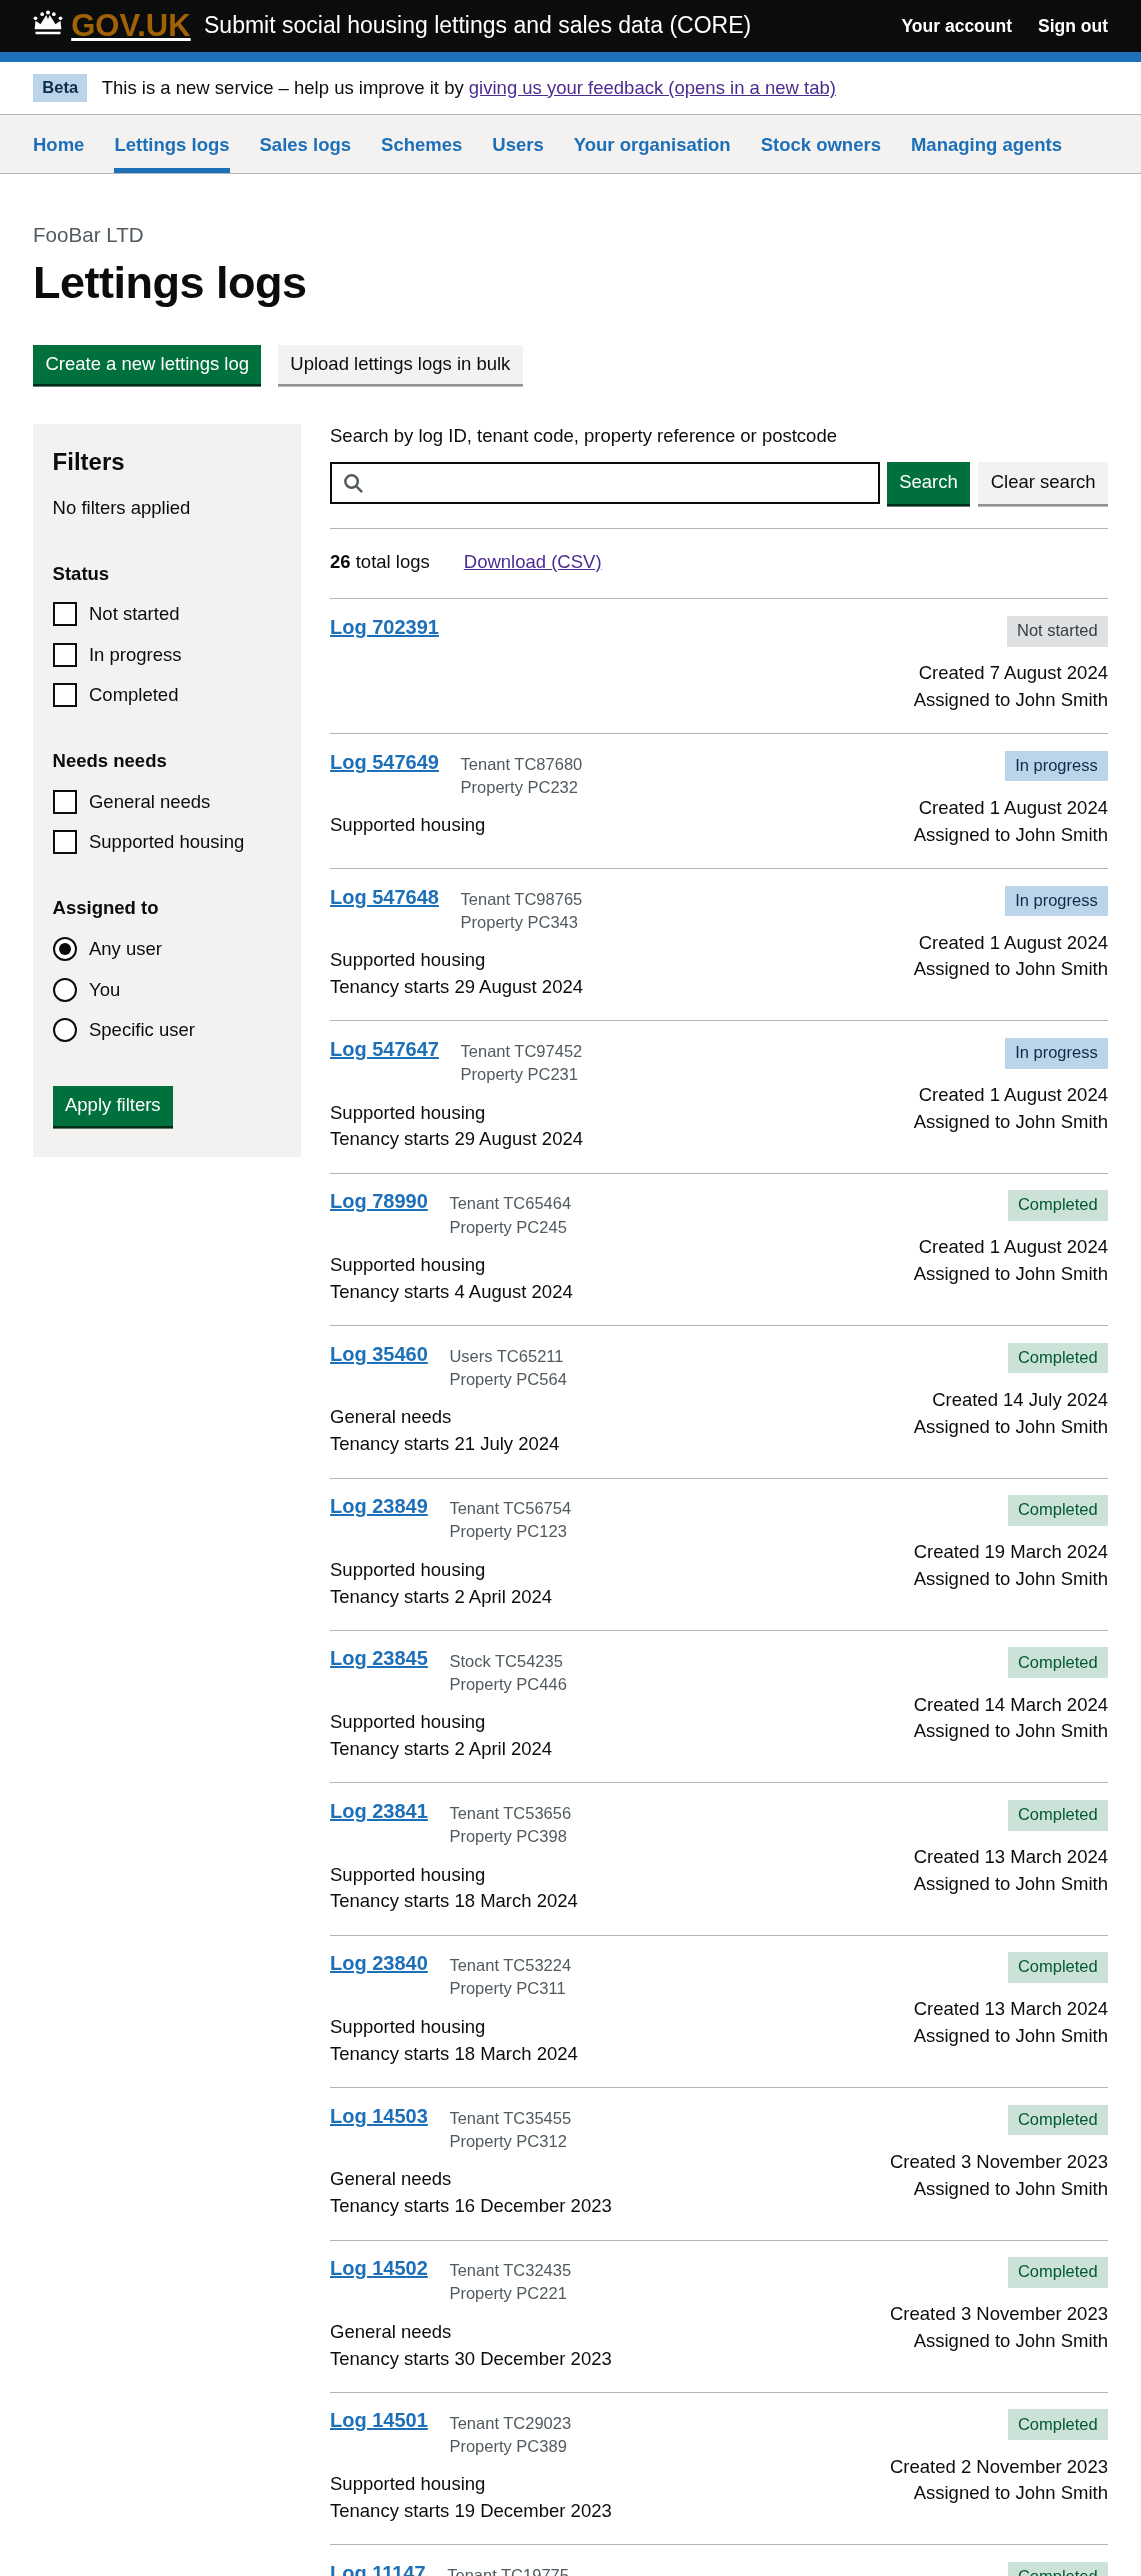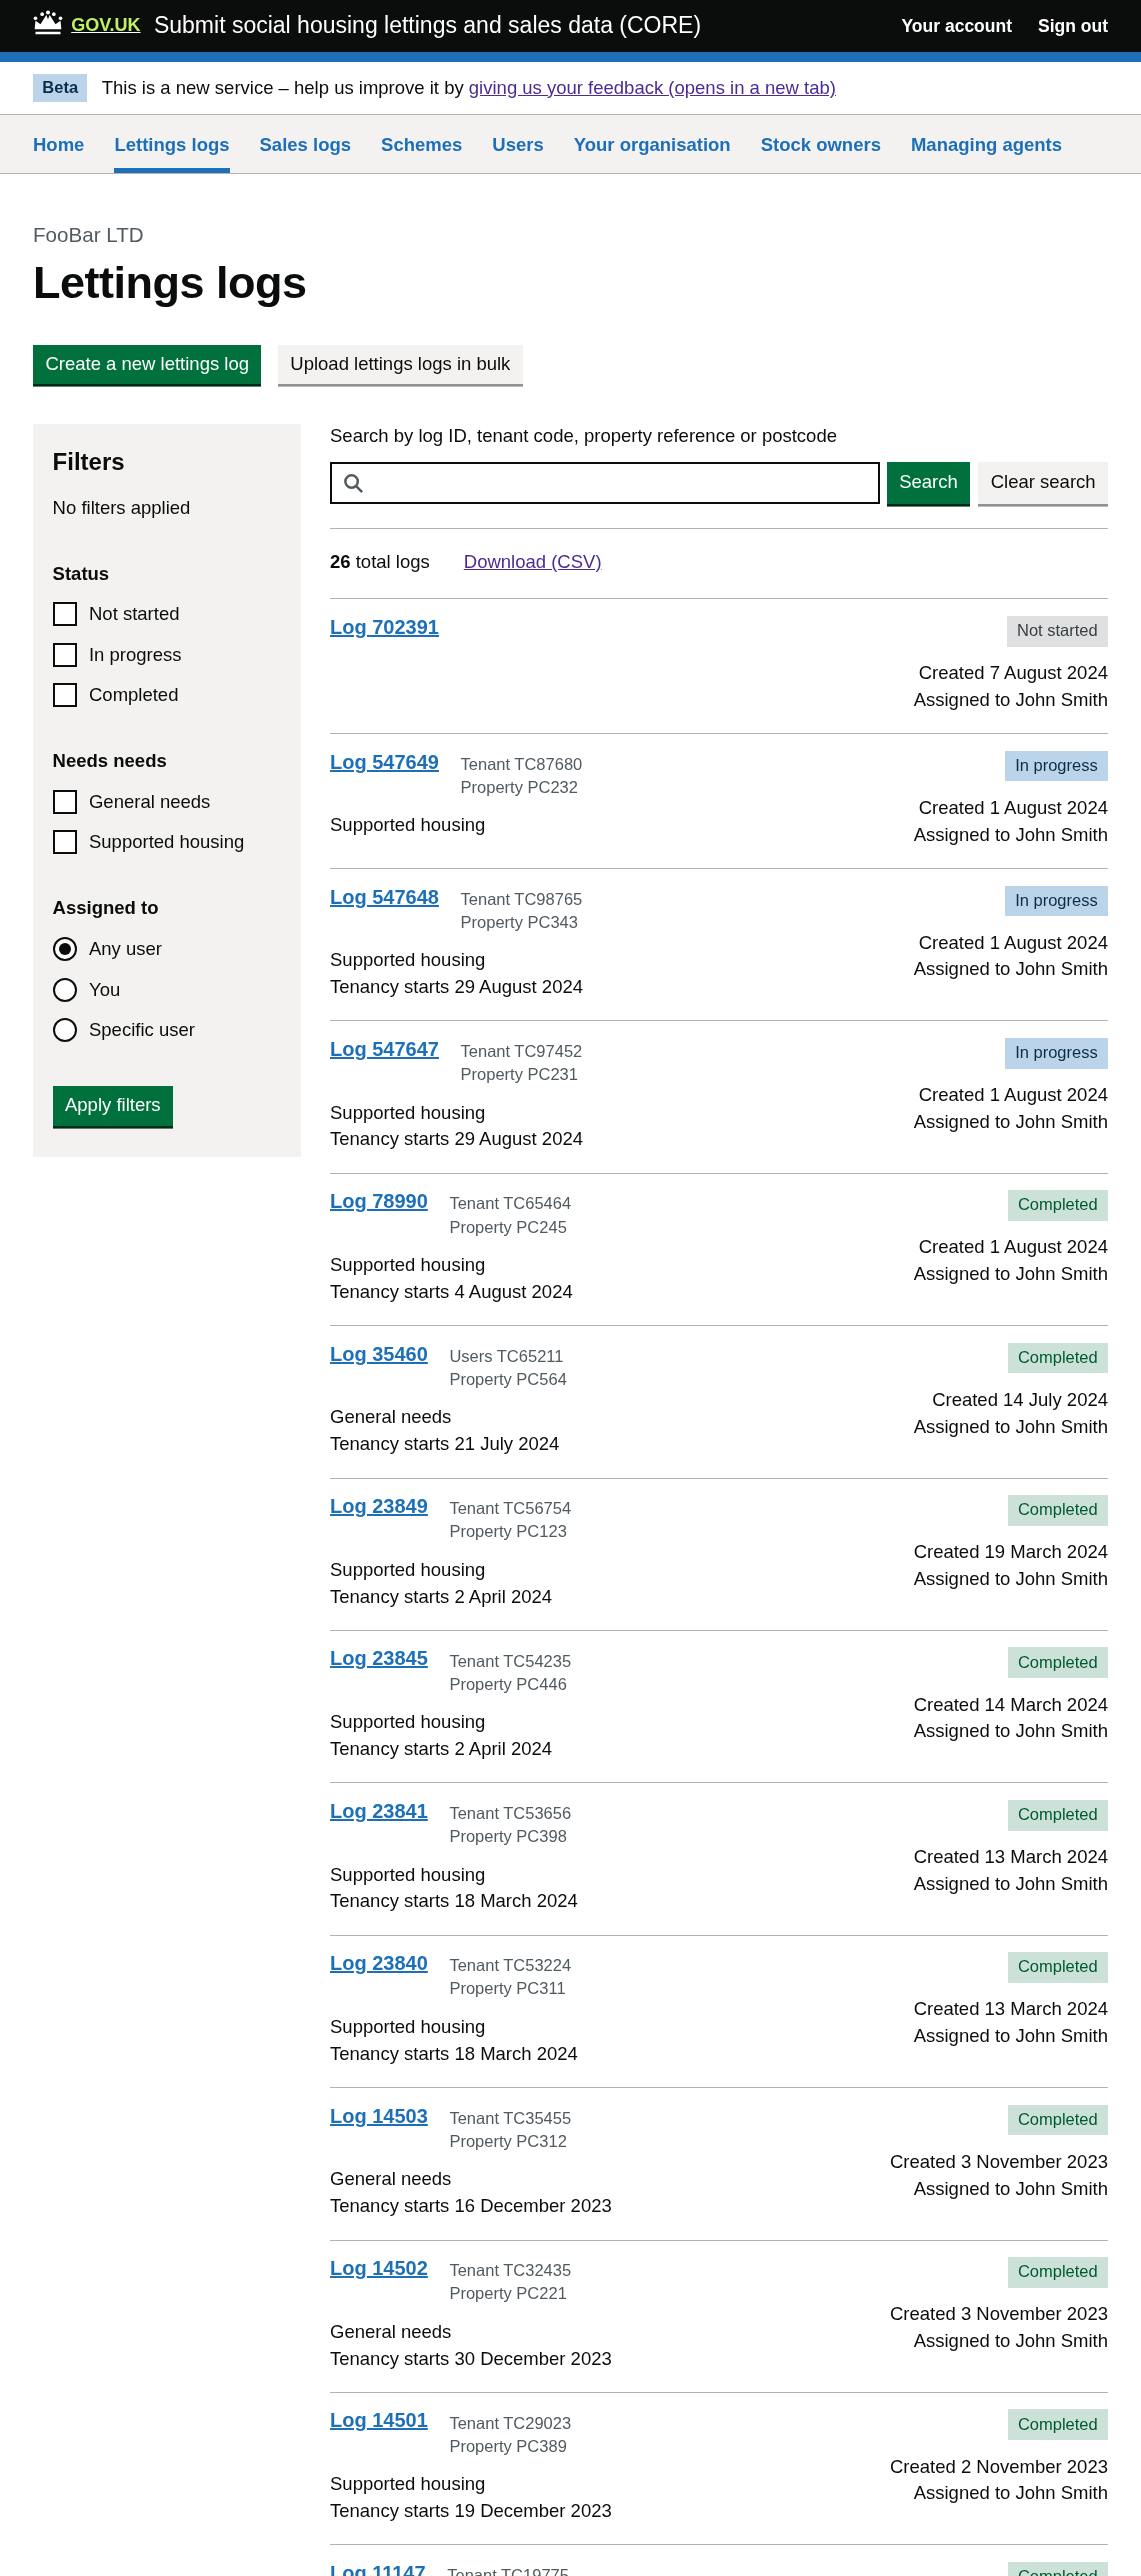--- a/index.html
+++ b/index.html
@@ -12,21 +12,21 @@
     font-size:18.5px;
     line-height:1.3;
   }
   a { text-decoration:underline; }
   .container { margin:0 33px; position:relative; }
 
   
   .govuk-header { background:#0b0c0c; height:52px; display:flex; align-items:center; }
   .header-inner { display:flex; align-items:center; width:100%; }
   .logo-group { display:flex; align-items:center; gap:8.2px; color:#fff; }
-  .logotype { color:#bef264; font-weight:700; font-size:18px; text-decoration:none; }
+  .logotype { color:#a16207; font-weight:700; font-size:31px; text-decoration:none; }
   .service-name { color:#fff; font-weight:400; font-size:23px; text-decoration:none; margin-left:13.4px; }
   .header-links { margin-left:auto; display:flex; gap:26px; }
   .header-links a { color:#fff; font-size:17.5px; font-weight:700; text-decoration:none; }
   .blue-bar { height:10.3px; background:#1d70b8; }
 
   
   .phase { border-bottom:1px solid #b1b4b6; padding:11.3px 0; background:#fff; }
   .phase-inner { display:flex; align-items:center; gap:14.4px; font-size:18.5px; }
   .tag-beta { background:#bbd4ea; color:#0c2d4a; font-weight:700; font-size:16.5px; padding:3.1px 9.3px 4.1px; }
   .phase a { color:#4c2c92; }
@@ -380,21 +380,21 @@
                 <div class="meta">Assigned to John Smith</div>
               </div>
             </div>
           </div>
 
           <div class="log-row">
             <div class="log-left">
               <div class="title-row">
                 <a class="log-link" href="#">Log 23845</a>
                 <div class="codes">
-                  <div>Tenant TC54235</div>
+                  <div>Stock TC54235</div>
                   <div>Property PC446</div>
                 </div>
               </div>
               <div class="meta-block">
                 <div class="meta">Supported housing</div>
                 <div class="meta">Tenancy starts 2 April 2024</div>
               </div>
             </div>
             <div class="log-right">
               <span class="tag c-green">Completed</span>

